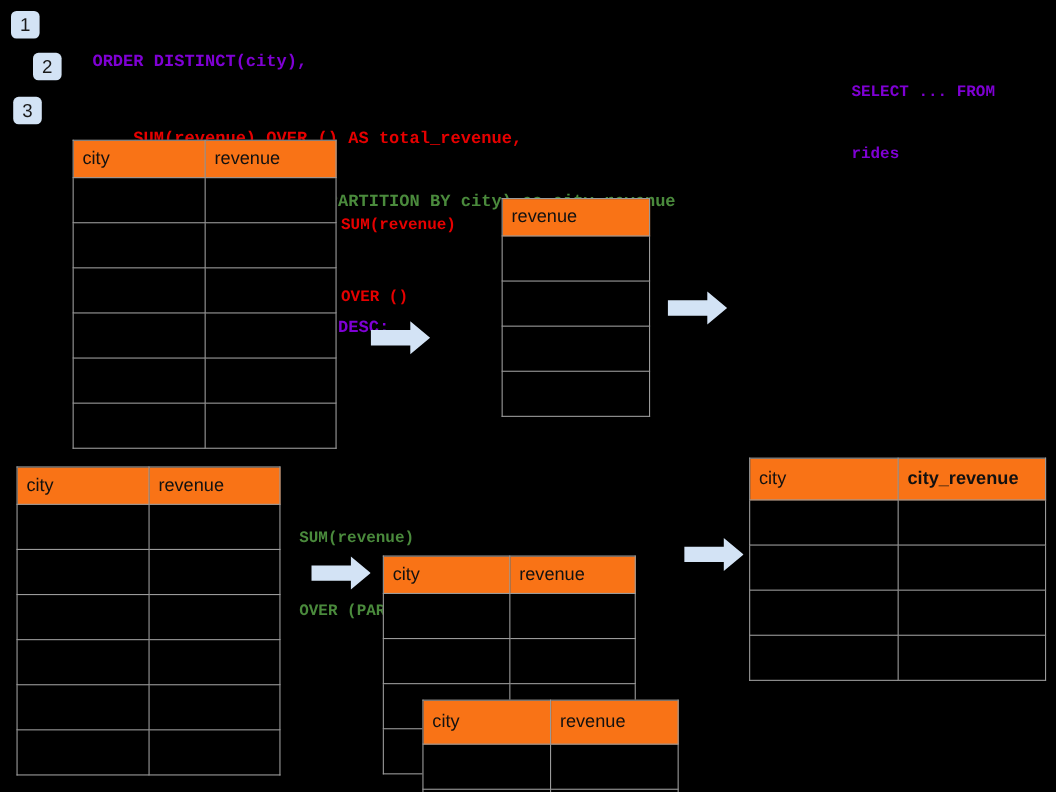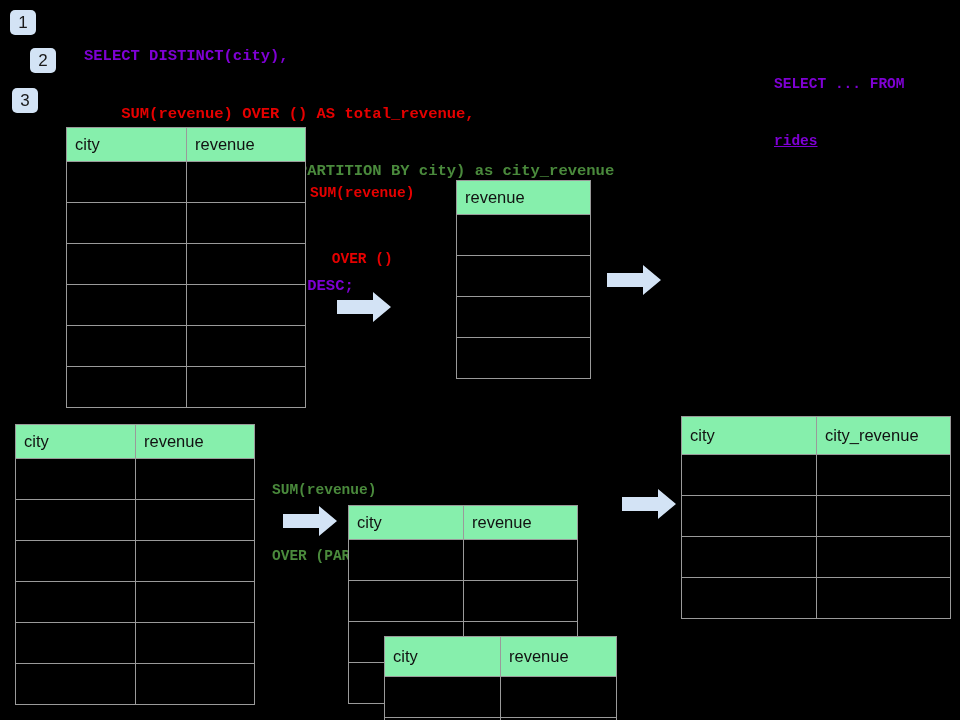--- a/index.html
+++ b/index.html
@@ -33,21 +33,21 @@
   
   .code {
     position: absolute;
     font-family: "Liberation Mono", monospace;
     font-size: 15.5px;
     font-weight: bold;
     white-space: pre;
     letter-spacing: 0px;
   }
   .c-purple { color: #7f00d4; }
-  .c-red    { color: #e60000; }
+  .c-red    { color: #e60000; margin-top: 12px; }
   .c-green  { color: #4a8a3c; }
 
   .code-line { display: block; height: 21.5px; }
 
   
   .anno {
     position: absolute;
     font-family: "Liberation Mono", monospace;
     font-size: 14.5px;
     font-weight: bold;
@@ -61,21 +61,21 @@
     border-collapse: collapse;
     background: #000000;
     table-layout: fixed;
   }
   .tbl th, .tbl td {
     border: 1px solid #9a9a9a;
     padding: 0;
     margin: 0;
   }
   .tbl th {
-    background: #86efac;
+    background: #f97316;
     color: #111111;
     font-family: "Liberation Sans", sans-serif;
     font-size: 16.5px;
     font-weight: normal;
     text-align: left;
     padding-left: 8px;
     height: 34px;
     box-sizing: border-box;
   }
   .tbl td {
@@ -95,35 +95,35 @@
 </head>
 <body>
 
 <div id="canvas">
 
   <div class="badge" style="left:10px; top:10px;">1</div>
   <div class="badge" style="left:30px; top:48px;">2</div>
   <div class="badge" style="left:12px; top:88px;">3</div>
 
   <div class="code" style="left:84px; top:11px;">
-    <span class="code-line c-purple">SELECT DISTINCT(city),</span>
+    <span class="code-line c-purple">ORDER DISTINCT(city),</span>
     <span class="code-line c-red">    SUM(revenue) OVER () AS total_revenue,</span>
     <span class="code-line c-green">    SUM(revenue) OVER (PARTITION BY city) as city_revenue</span>
     <span class="code-line c-purple">  FROM rides</span>
     <span class="code-line c-purple">  ORDER by city_revenue DESC;</span>
   </div>
 
   <div class="anno c-purple" style="left:750px; top:37px; line-height:19px;margin-left:24px;">
     <span style="display:block;">SELECT ... FROM</span>
-    <span style="display:block;text-decoration:underline;">rides</span>
+    <span style="display:block;">rides</span>
   </div>
 
   <div class="anno c-red" style="left:310px; top:138px;">
     <span style="display:block;">SUM(revenue)</span>
-    <span style="display:block;text-align:center;">OVER ()</span>
+    <span style="display:block;">OVER ()</span>
   </div>
 
   <div class="anno c-green" style="left:272px; top:435px;">
     <span style="display:block;">SUM(revenue)</span>
     <span style="display:block;">OVER (PARTITION</span>
   </div>
 
   <table class="tbl" style="left:66px; top:127px; width:240px;">
     <thead>
       <tr>
@@ -284,21 +284,21 @@
   <div class="arrow" style="left:622px; top:488px;">
     <svg width="54" height="32" viewBox="0 0 54 32">
       <polygon points="0,9 36,9 36,1 54,16 36,31 36,23 0,23" fill="#d3e3f5"></polygon>
     </svg>
   </div>
 
   <table class="tbl" style="left:681px; top:416px; width:270px;">
     <thead>
       <tr>
         <th style="width:135px; height:38px;">city</th>
-        <th style="width:134px; height:38px;">city_revenue</th>
+        <th style="width:134px; height:38px;font-weight:bold;">city_revenue</th>
       </tr>
     </thead>
     <tbody>
       <tr>
           <td></td>
           <td></td>
         </tr>
       <tr>
           <td></td>
           <td></td>

